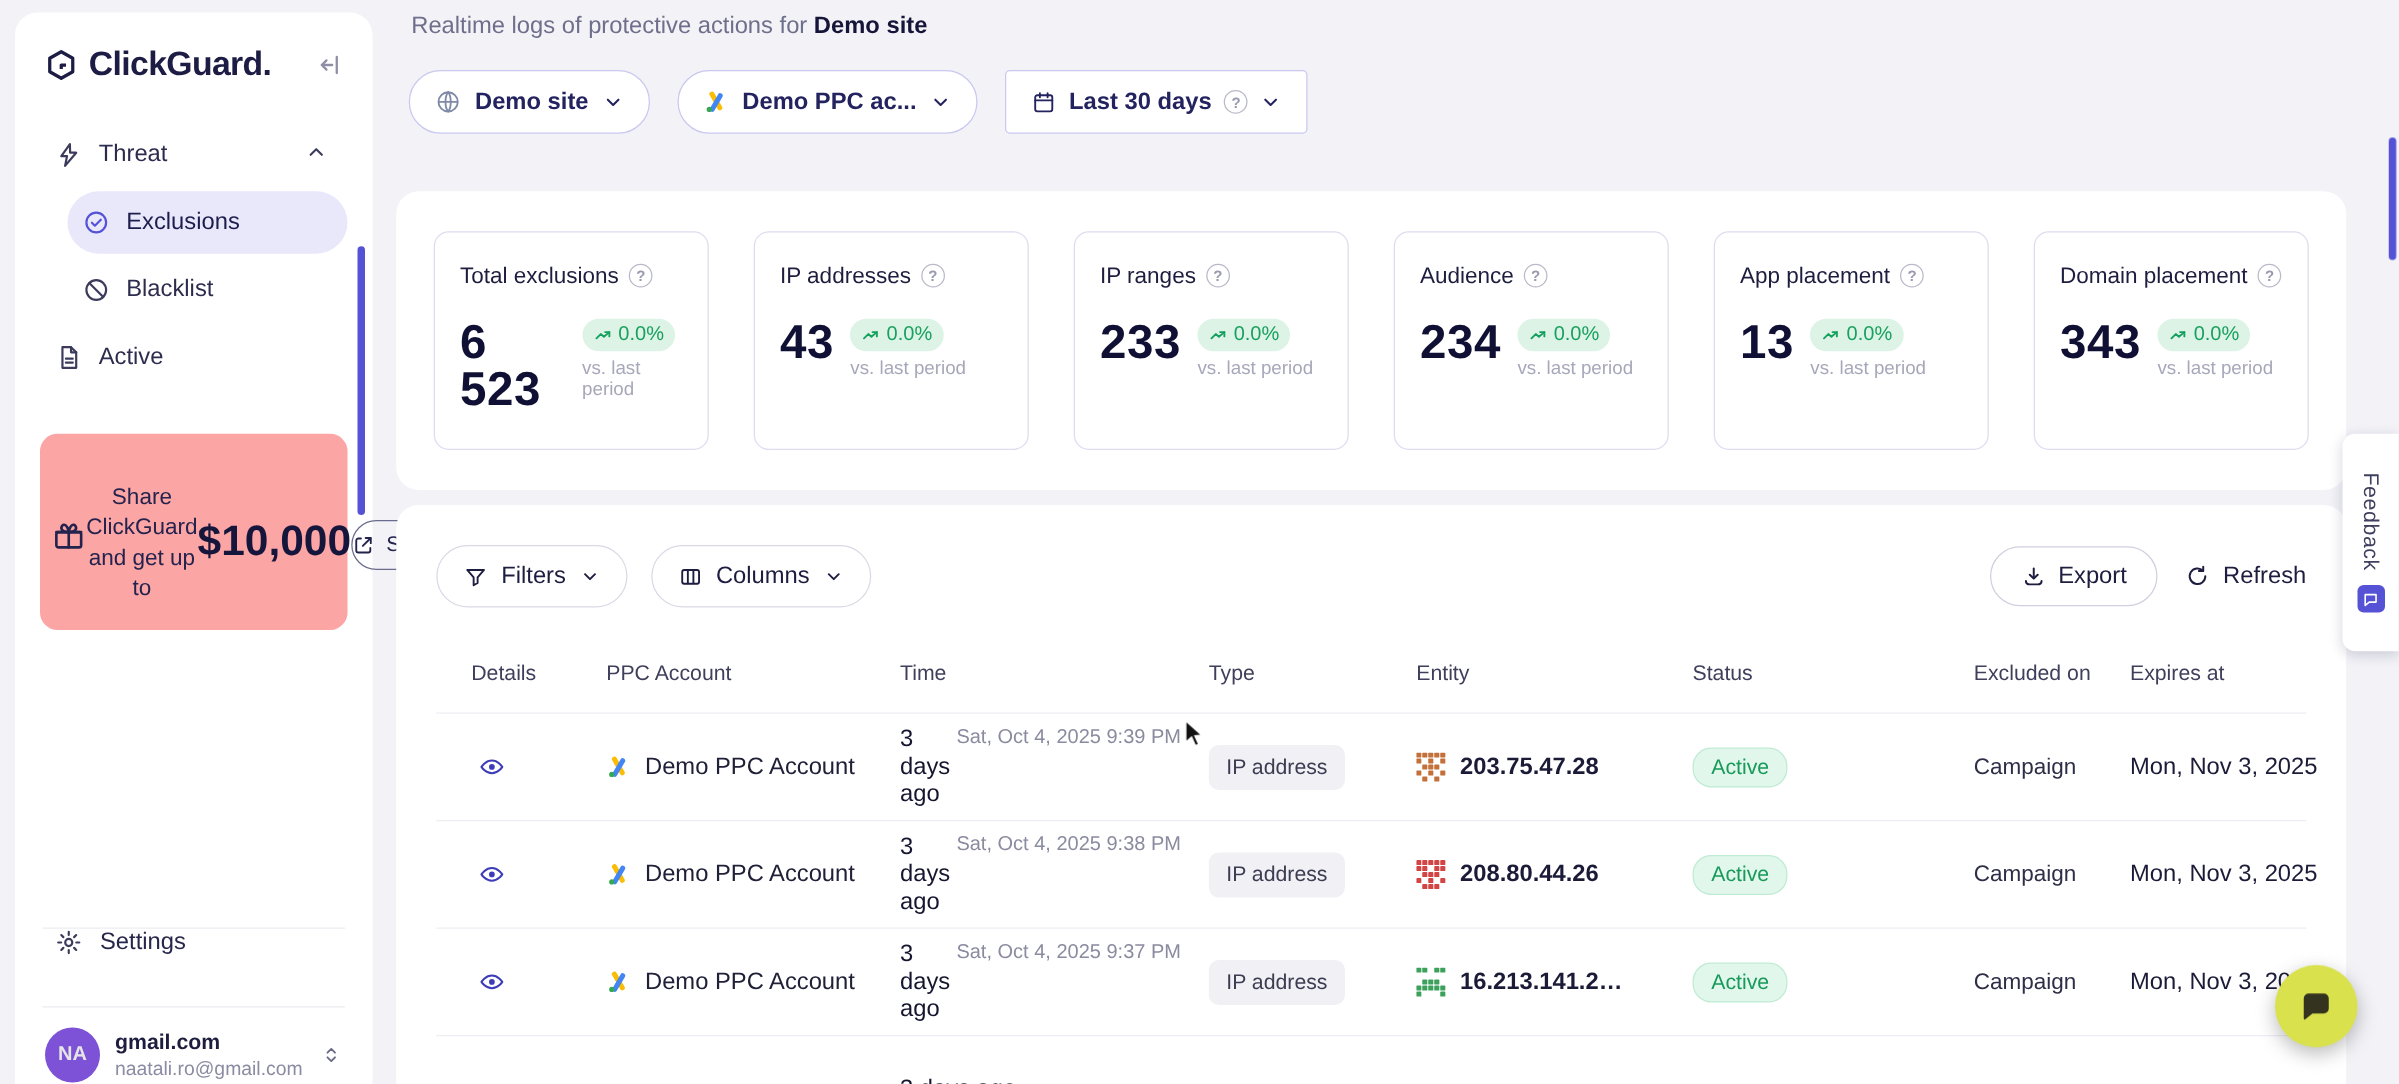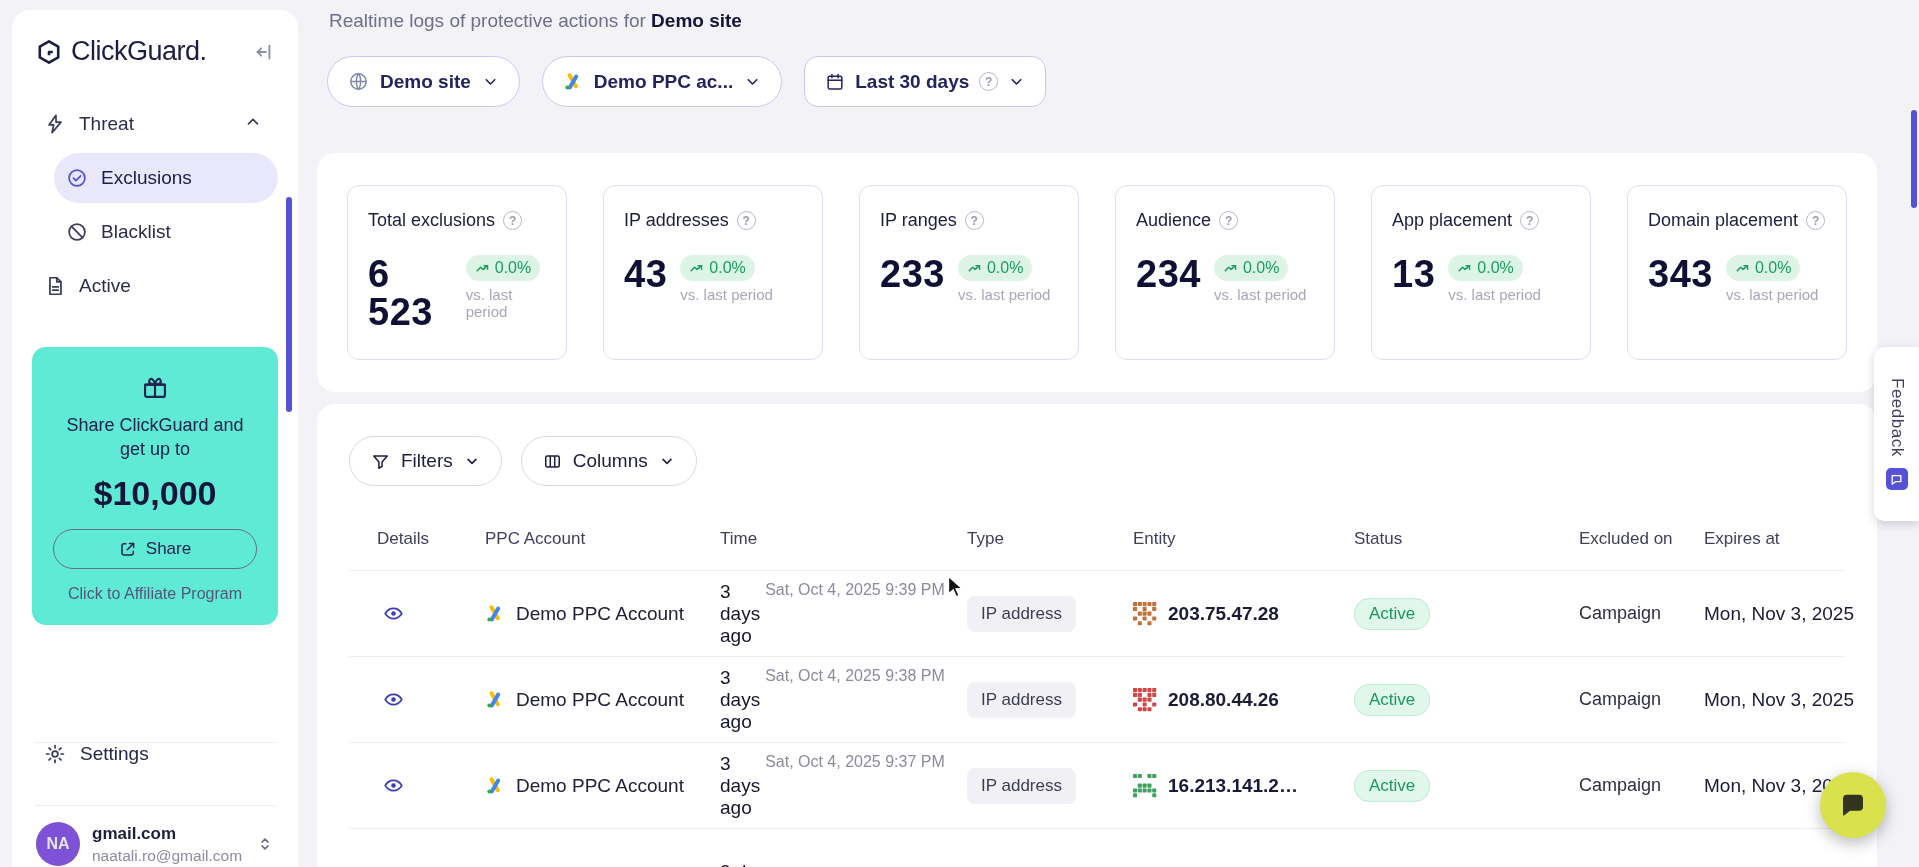--- a/index.html
+++ b/index.html
@@ -4,34 +4,34 @@
 <style>
   *{margin:0;padding:0;box-sizing:border-box}
   html,body{width:1919px;height:867px;overflow:hidden;background:#f2f2f7;
     font-family:"Liberation Sans",sans-serif;color:#1d1d3f;}
   svg{display:block}
 
   
   .sidebar{position:absolute;left:12px;top:10px;width:286px;height:876px;background:#fff;
     border-radius:18px;padding:20px 20px 18px;display:flex;flex-direction:column;}
   .logo-row{display:flex;align-items:center;gap:9px;padding:6px 4px 16px;}
-  .logo-text{font-size:27px;font-weight:normal;color:#1c1c44;letter-spacing:-.5px;flex:1}
+  .logo-text{font-size:27px;font-weight:bold;color:#1c1c44;letter-spacing:-.5px;flex:1}
   .collapse-btn{color:#8e8ea6;cursor:pointer}
   .nav{display:flex;flex-direction:column;gap:4px;margin-top:16px;position:relative}
   .nav-item{display:flex;align-items:center;gap:13px;height:50px;padding:0 12px;
     border-radius:26px;font-size:19px;color:#2c2c4e;cursor:pointer}
   .nav-item .nico{color:#3b3b5c;width:22px;height:22px}
   .nav-item.sub{margin-left:22px}
   .nav-item.active{background:#e9e8fb;color:#1d1d4d}
   .nav-item.active .nico{color:#5652d6}
   .nav-item .spacer{flex:1}
   .side-scroll{position:absolute;right:-14px;top:98px;width:6px;height:215px;
     background:#5652d6;border-radius:3px}
-  .promo{margin-top:36px;background:#5eead4;border-radius:14px;padding:26px 9px 22px;
-    text-align:center;display:flex;flex-direction:column;align-items:center}
+  .promo{margin-top:36px;background:#fca5a5;border-radius:14px;padding:26px 9px 22px;
+    text-align:center;display:flex;flex-direction:row;align-items:center}
   .promo-msg{font-size:18px;color:#23234d;margin-top:12px;line-height:1.35;max-width:180px}
   .promo-amount{font-size:34px;font-weight:bold;color:#16163c;margin-top:12px}
   .promo-share{margin-top:16px;display:flex;align-items:center;justify-content:center;gap:9px;
     height:40px;width:204px;border:1px solid #6b6b8f;border-radius:20px;background:transparent;
     font-size:17px;color:#23234d;cursor:pointer;font-family:inherit}
   .promo-aff{margin-top:16px;font-size:16px;color:#55557a}
   .flexfill{flex:1}
   .divider{border-top:1px solid #ececf2;margin:0 2px}
   .settings-row{display:flex;align-items:flex-start;gap:14px;height:62px;padding:0 12px;
     font-size:19px;color:#26264a;cursor:pointer}
@@ -47,21 +47,21 @@
   
   .main{position:absolute;left:317px;top:0;width:1560px}
   .subtitle{margin:10px 0 0 12px;font-size:19px;color:#6f6f8c}
   .subtitle b{color:#15153a}
   .selectors{margin:24px 0 0 10px;display:flex;align-items:center}
   .pill{display:flex;align-items:center;gap:11px;height:51px;padding:0 20px;background:#fff;
     border:1px solid #c9c8f0;border-radius:26px;font-size:19px;font-weight:bold;color:#23235f;
     cursor:pointer;font-family:inherit}
   .pill + .pill{margin-left:22px}
   .pill .caret{color:#23235f}
-  .date-pill{margin-left:auto;margin-right:26px;border-radius:14px;gap:10px}
+  .date-pill{margin-left:auto;margin-right:26px;border-radius:4px;gap:10px}
   .qmark{width:19px;height:19px;border:1.6px solid #b9b9c9;border-radius:50%;color:#9a9ab0;
     font-size:12px;display:inline-flex;align-items:center;justify-content:center;font-weight:bold;flex:none}
 
   .stats-panel{margin-top:46px;background:#fff;border-radius:18px;padding:32px 30px;
     display:flex;gap:36px;width:100%}
   .card{flex:1;border:1px solid #dddcf0;border-radius:12px;padding:24px 20px 28px;background:#fff}
   .card-label{font-size:18px;color:#1d1d3f;display:flex;gap:8px;align-items:center;white-space:nowrap}
   .card-value-row{margin-top:24px;display:flex;align-items:flex-start;gap:13px}
   .card-value{font-size:38px;font-weight:bold;color:#101034;letter-spacing:.5px;line-height:1}
   .delta-col{display:flex;flex-direction:column;gap:5px;padding-top:0}
@@ -416,20 +416,37 @@
       <button class="tbtn">
         <svg width="19" height="19" viewBox="0 0 24 24" fill="none" stroke="currentColor" stroke-width="1.9" stroke-linejoin="round">
             <rect x="3.5" y="5" width="17" height="14" rx="2"></rect>
             <path d="M9.2 5v14M14.8 5v14"></path>
           </svg>
         <span>Columns</span>
         <svg width="16" height="16" viewBox="0 0 24 24" fill="none" stroke="currentColor" stroke-width="2.3" stroke-linecap="round" stroke-linejoin="round">
             <path d="M6 9.5l6 6 6-6"></path>
           </svg>
       </button>
+      <div class="toolbar-right">
+        <button class="ghost-btn export-btn">
+          <svg width="20" height="20" viewBox="0 0 24 24" fill="none" stroke="currentColor" stroke-width="1.9" stroke-linecap="round" stroke-linejoin="round">
+              <path d="M12 4.5v9.5"></path>
+              <path d="M8.2 10.5 12 14.2l3.8-3.7"></path>
+              <path d="M4.5 16.5c0 2.2 1.6 3.3 3.8 3.3h7.4c2.2 0 3.8-1.1 3.8-3.3"></path>
+            </svg>
+          <span>Export</span>
+        </button>
+        <button class="ghost-btn">
+          <svg width="20" height="20" viewBox="0 0 24 24" fill="none" stroke="currentColor" stroke-width="1.9" stroke-linecap="round" stroke-linejoin="round">
+              <path d="M19.5 12a7.5 7.5 0 1 1-2.2-5.3"></path>
+              <path d="M17.5 2.8v4.2h-4.2"></path>
+            </svg>
+          <span>Refresh</span>
+        </button>
+      </div>
     </div>
 
     <div class="thead">
       <span class="th">Details</span>
       <span class="th">PPC Account</span>
       <span class="th">Time</span>
       <span class="th">Type</span>
       <span class="th">Entity</span>
       <span class="th">Status</span>
       <span class="th">Excluded on</span>

